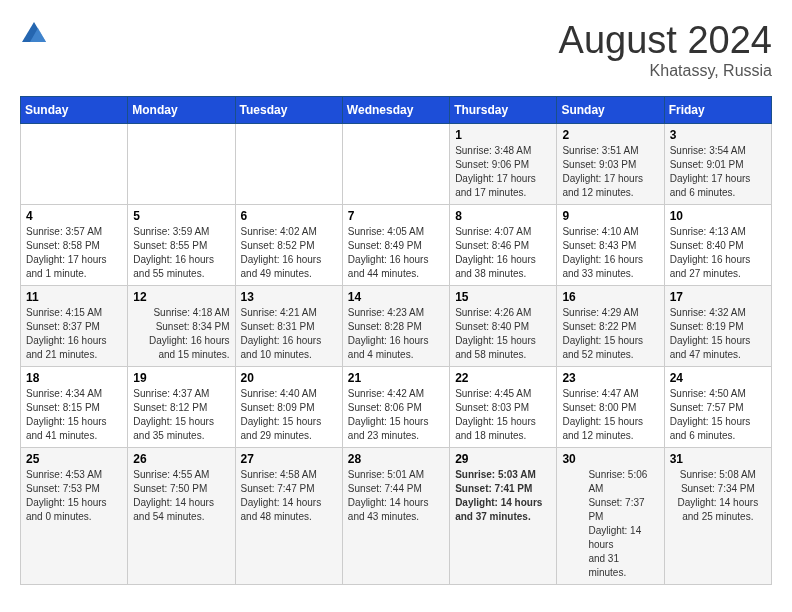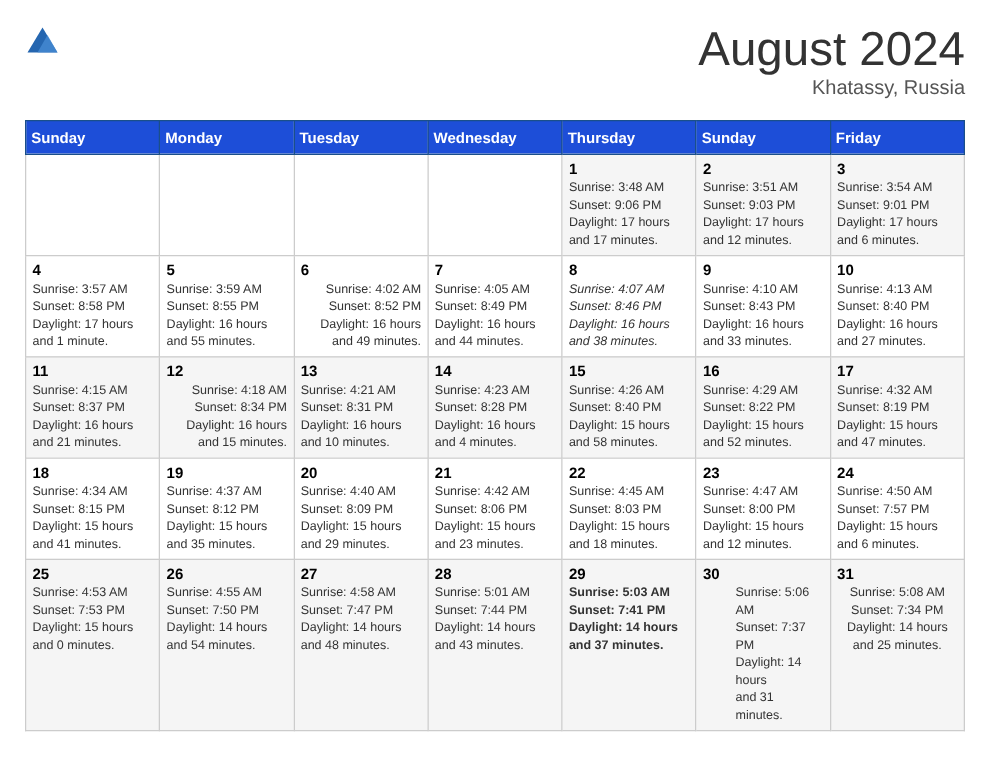--- a/index.html
+++ b/index.html
@@ -162,35 +162,35 @@
         </td>
         <td>
           <span class="day-number">5</span>
           <div class="day-info" style="white-space: pre-line;">Sunrise: 3:59 AM
 Sunset: 8:55 PM
 Daylight: 16 hours
 and 55 minutes.</div>
         </td>
         <td>
           <span class="day-number">6</span>
-          <div class="day-info" style="white-space: pre-line; text-align: right;">Sunrise: 4:02 AM
+          <div class="day-info" style="white-space: pre-line;">Sunrise: 4:02 AM
 Sunset: 8:52 PM
 Daylight: 16 hours
 and 49 minutes.</div>
         </td>
         <td>
           <span class="day-number">7</span>
           <div class="day-info" style="white-space: pre-line;">Sunrise: 4:05 AM
 Sunset: 8:49 PM
 Daylight: 16 hours
 and 44 minutes.</div>
         </td>
         <td>
           <span class="day-number">8</span>
-          <div class="day-info" style="white-space: pre-line; font-style: italic;">Sunrise: 4:07 AM
+          <div class="day-info" style="white-space: pre-line;">Sunrise: 4:07 AM
 Sunset: 8:46 PM
 Daylight: 16 hours
 and 38 minutes.</div>
         </td>
         <td>
           <span class="day-number">9</span>
           <div class="day-info" style="white-space: pre-line;">Sunrise: 4:10 AM
 Sunset: 8:43 PM
 Daylight: 16 hours
 and 33 minutes.</div>

